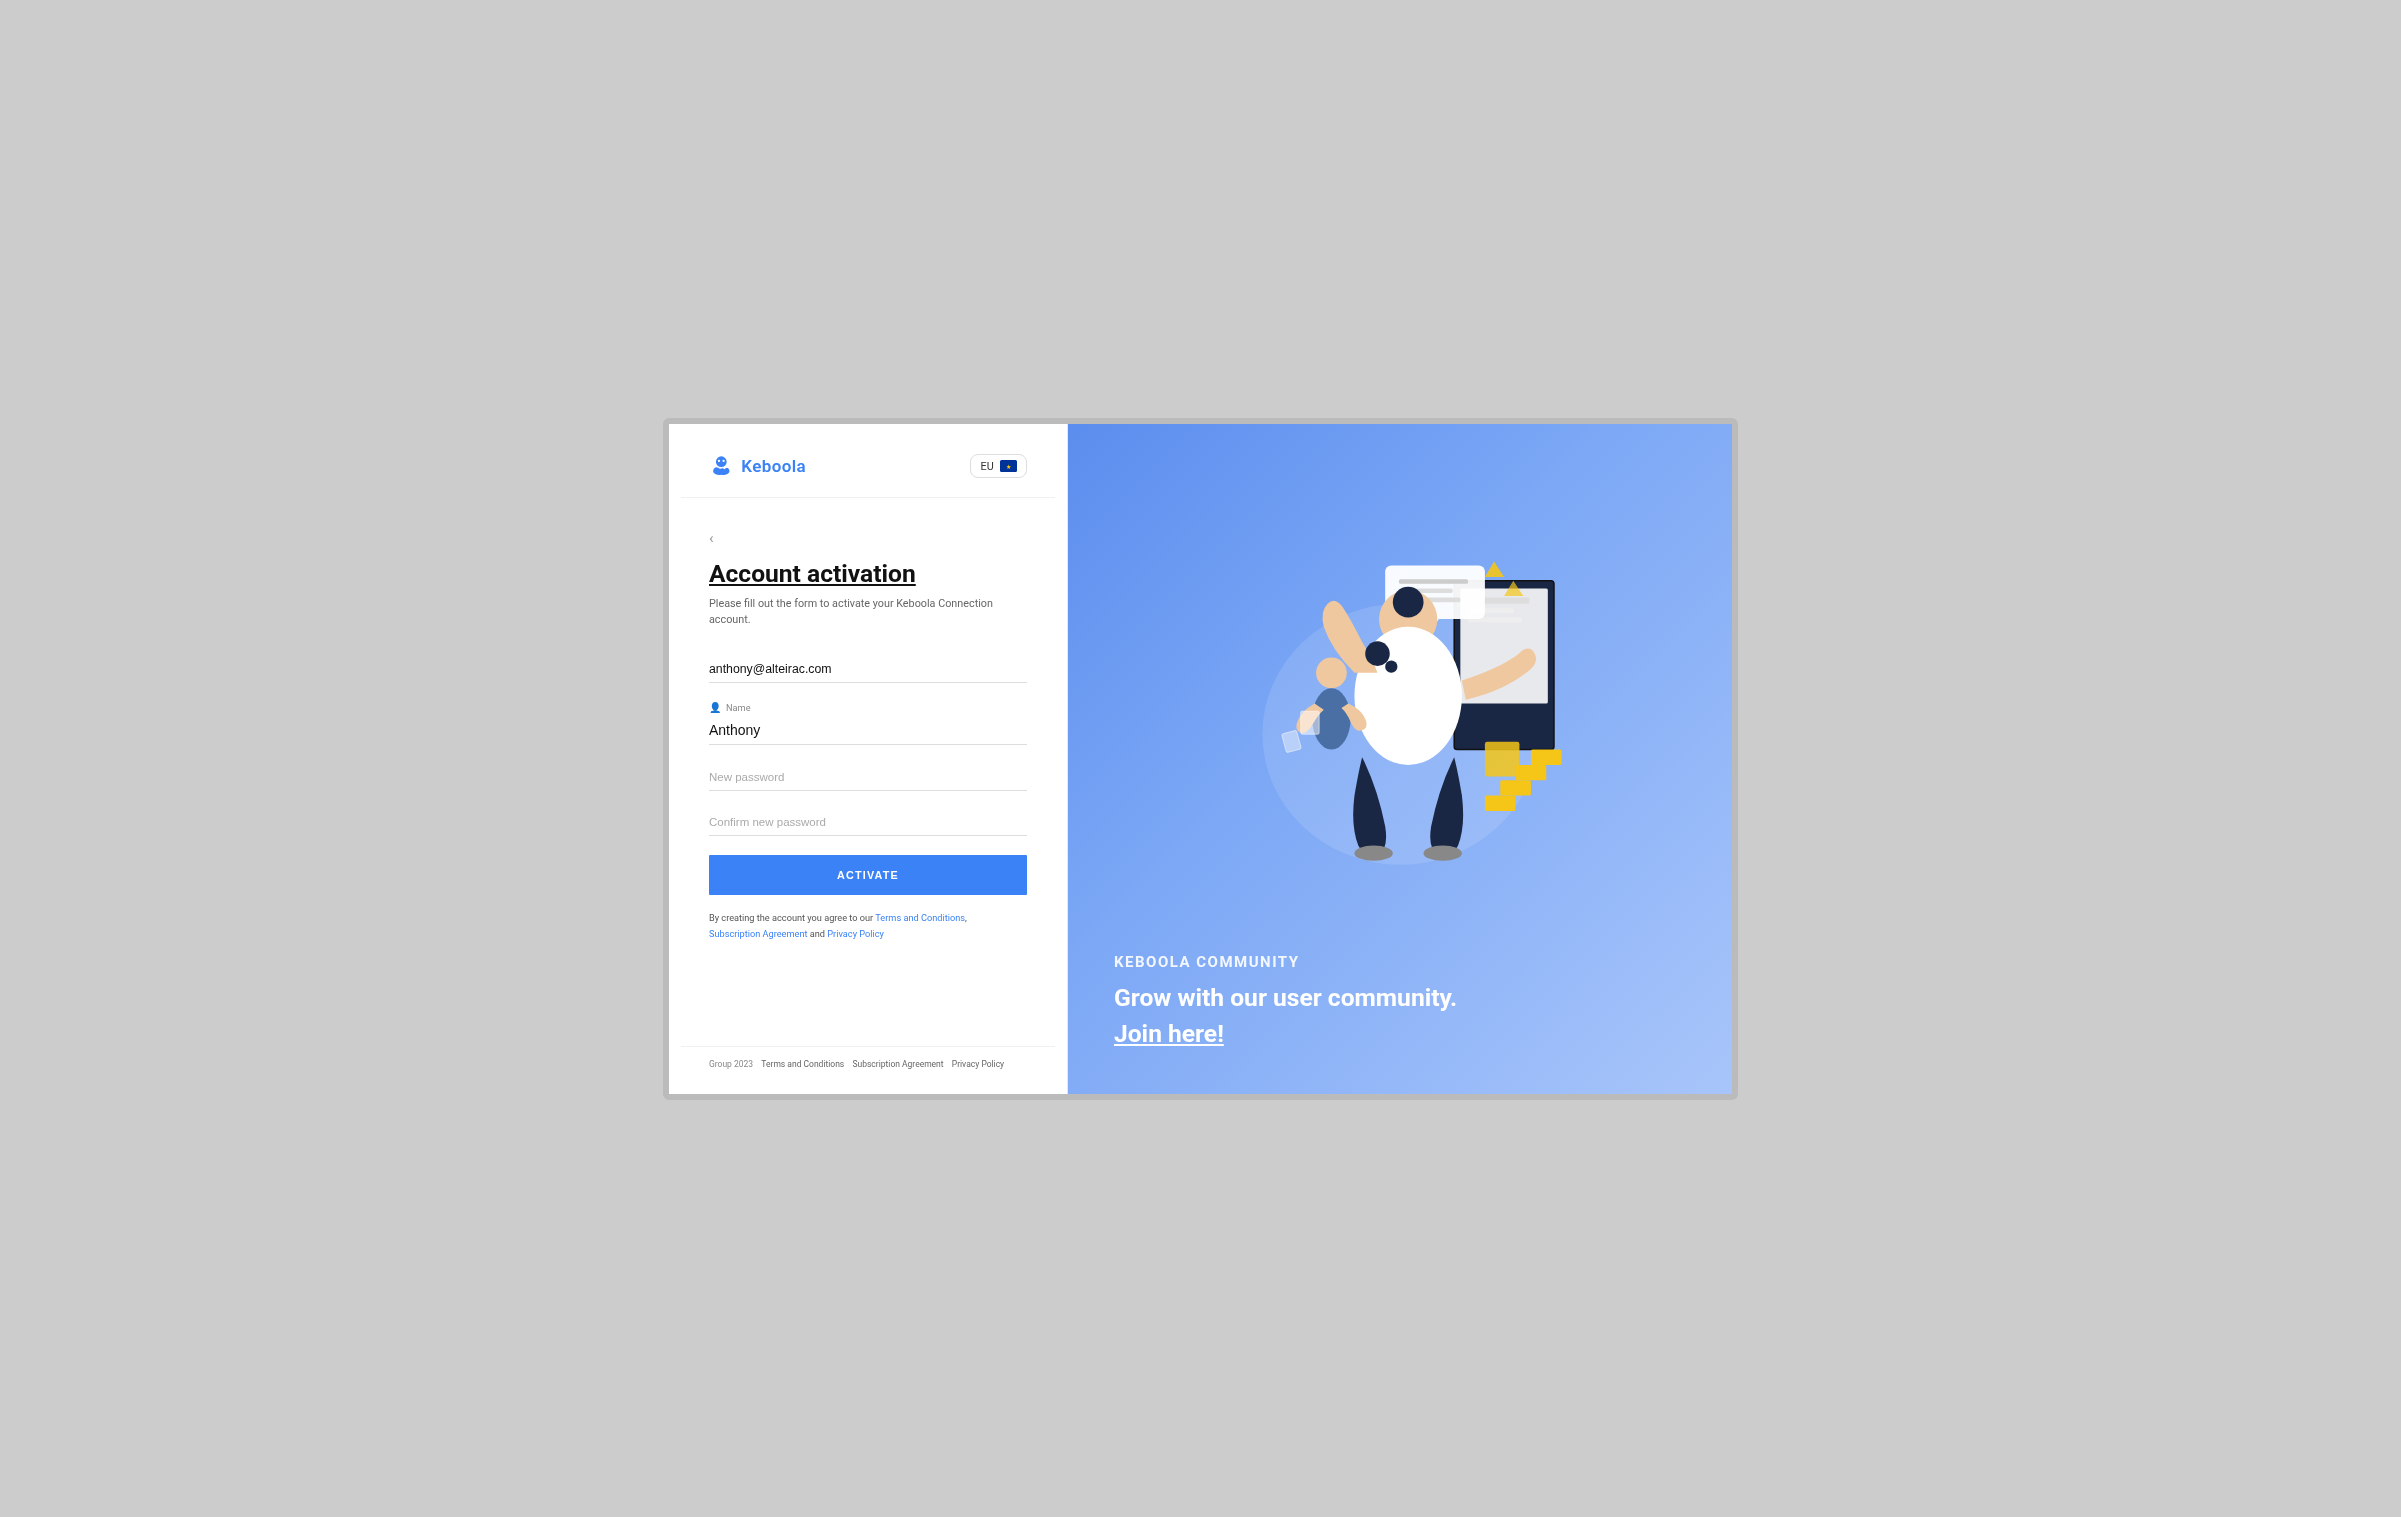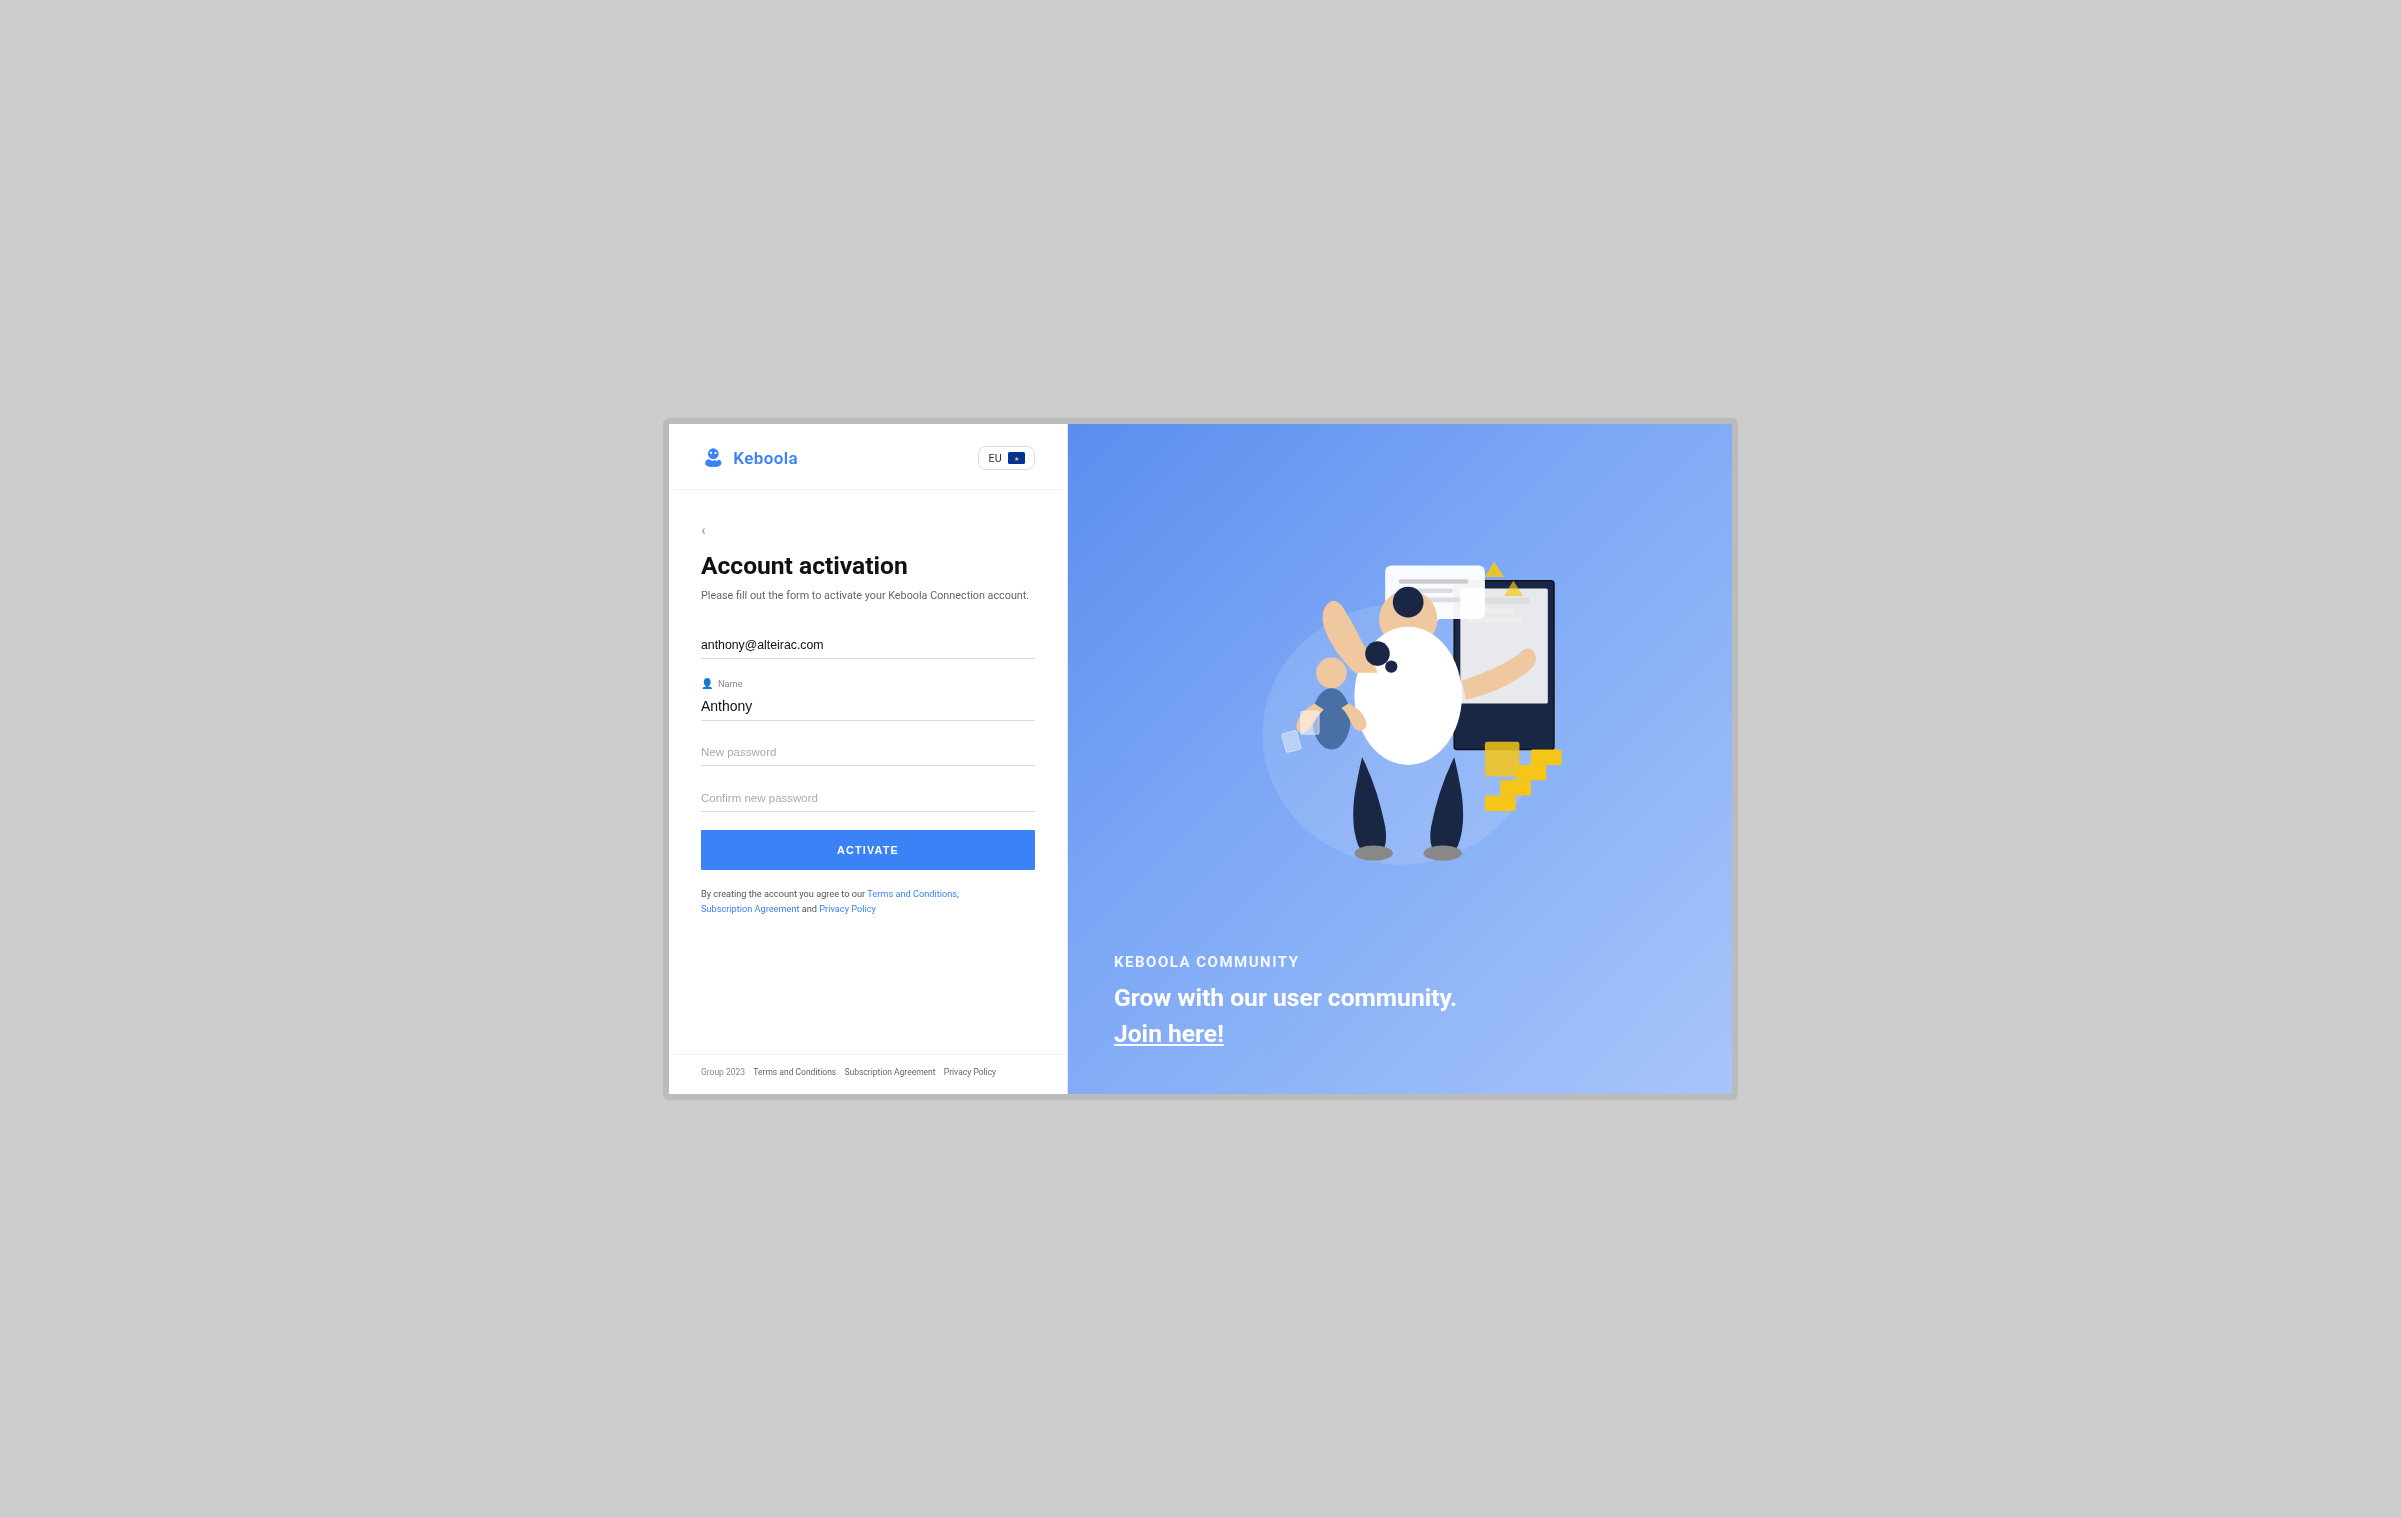--- a/index.html
+++ b/index.html
@@ -23,21 +23,21 @@
       background: #fff;
     }
 
     
     .left-panel {
       width: 399px;
       min-width: 399px;
       background: #fff;
       display: flex;
       flex-direction: column;
-      padding: 4px;
+      padding: 12px;
       border-right: 0.8px solid #e8e8e8;
       position: relative;
     }
 
     .header {
       display: flex;
       align-items: center;
       justify-content: space-between;
       padding: 18.4px 28px;
       border-bottom: 0.8px solid #f0f0f0;
@@ -101,20 +101,21 @@
       cursor: pointer;
       margin-bottom: 12.3px;
       align-self: flex-start;
     }
 
     .page-title {
       font-size: 24.6px;
       font-weight: 700;
       color: #111;
       margin-bottom: 7.7px;
+      text-decoration: underline;
     }
 
     .page-subtitle {
       font-size: 10.8px;
       color: #666;
       line-height: 1.5;
       margin-bottom: 28px;
     }
 
     .form-group {

